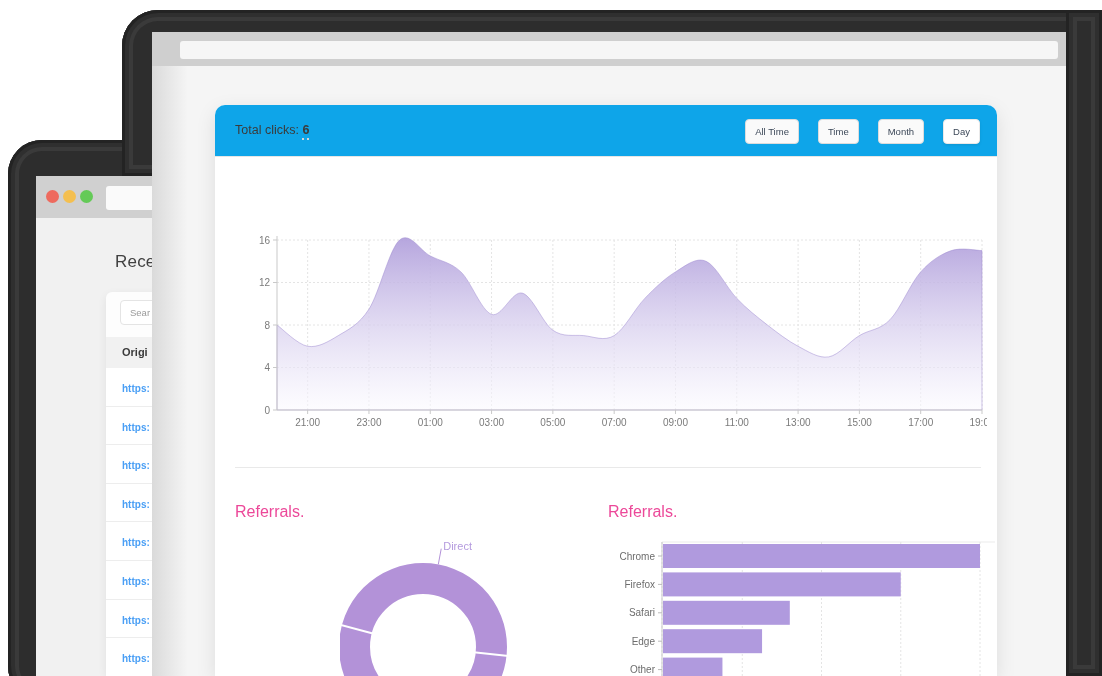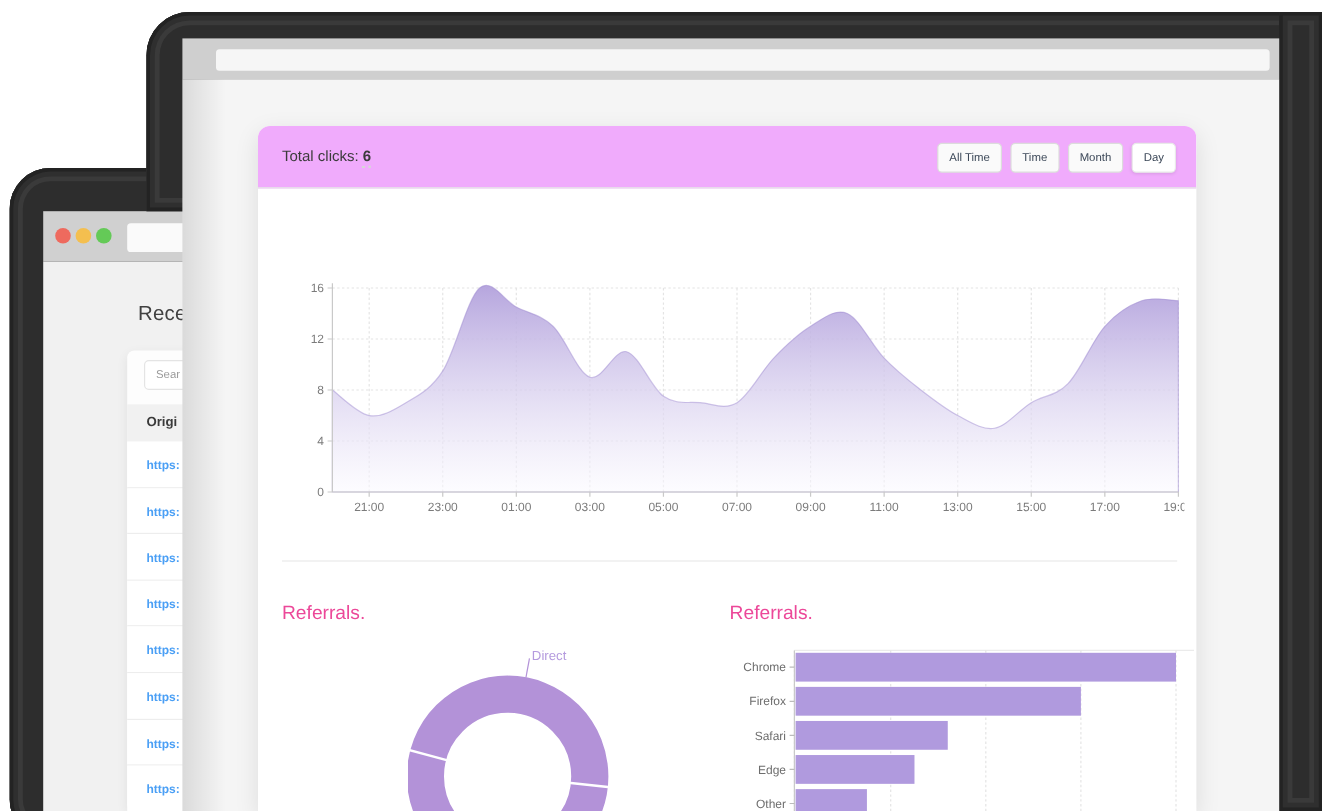--- a/index.html
+++ b/index.html
@@ -38,25 +38,25 @@
   #fw-frameright{ left:1066px; top:10px; width:36px; height:666px; }
   #fw-titlebar  { left:152px; top:32px; width:914px; height:34px; background:#cfcfcf; }
   #fw-addr      { left:180px; top:41px; width:878px; height:18px; background:#f6f6f6; }
   #fw-content   { left:152px; top:66px; width:914px; height:610px; background:#f5f5f5; }
   #fw-content::before { content:""; position:absolute; left:0; top:0; bottom:0; width:36px;
                 background:linear-gradient(to right, rgba(0,0,0,.11), rgba(0,0,0,0)); }
 
   
   #card { left:215px; top:105px; width:782px; height:571px; background:#ffffff;
           border-radius:10px 10px 0 0; box-shadow:0 6px 20px rgba(0,0,0,.10); overflow:hidden; }
-  #card-header { left:0; top:0; width:782px; height:52px; background:#f0abfc;
+  #card-header { left:0; top:0; width:782px; height:52px; background:#0ea5e9;
                  border-bottom:1px solid #e6e6e6; }
   #total-clicks { left:20px; top:18px; font-size:12.5px; color:#3b3b3b; }
   #total-clicks b { font-weight:bold; border-bottom:2px dotted #d6d6d6; padding-bottom:1px; }
-  #filters { right:17px; top:14px; display:flex; gap:7px; }
+  #filters { right:17px; top:14px; display:flex; gap:19px; }
   .btn { font-family:"Liberation Sans",sans-serif; font-size:9.5px; color:#3c4858;
          background:#fafafa; border:1px solid #dcdcdc; border-radius:4px;
          padding:6px 9px; cursor:pointer; }
   .btn.active { background:#ffffff; border-color:#e9e9e9; box-shadow:0 1px 3px rgba(0,0,0,.10); }
 
   #headline { left:20px; top:86px; font-size:16.5px; color:#3d3d3d; }
   #headline b { border-bottom:2px dotted #d6d6d6; padding-bottom:2px; }
 
   #area-svg  { left:20px; top:123px; }
   #divider   { left:20px; top:362px; width:746px; height:1px; background:#e9e9e9; }

